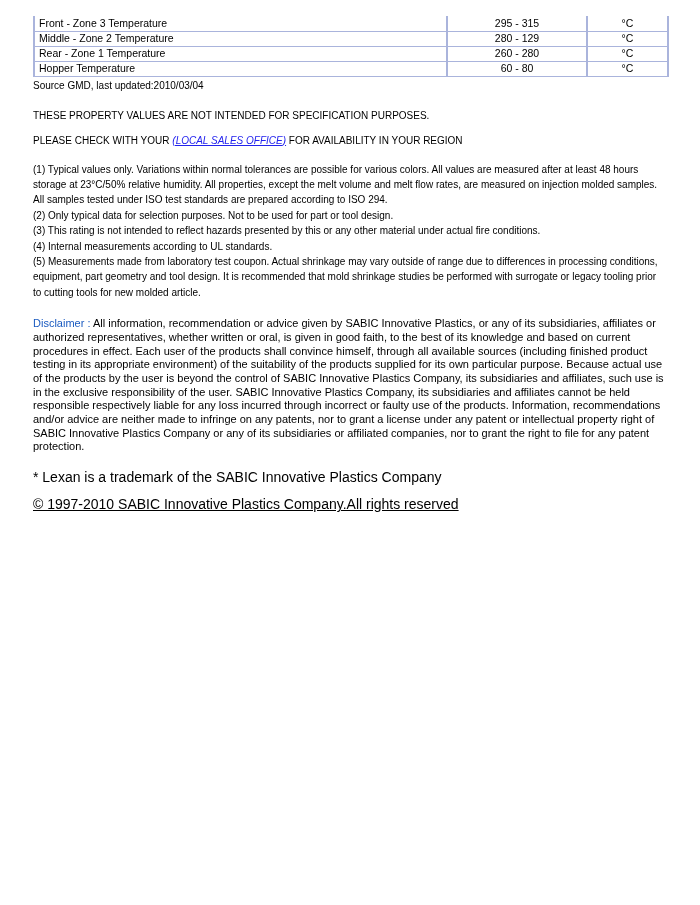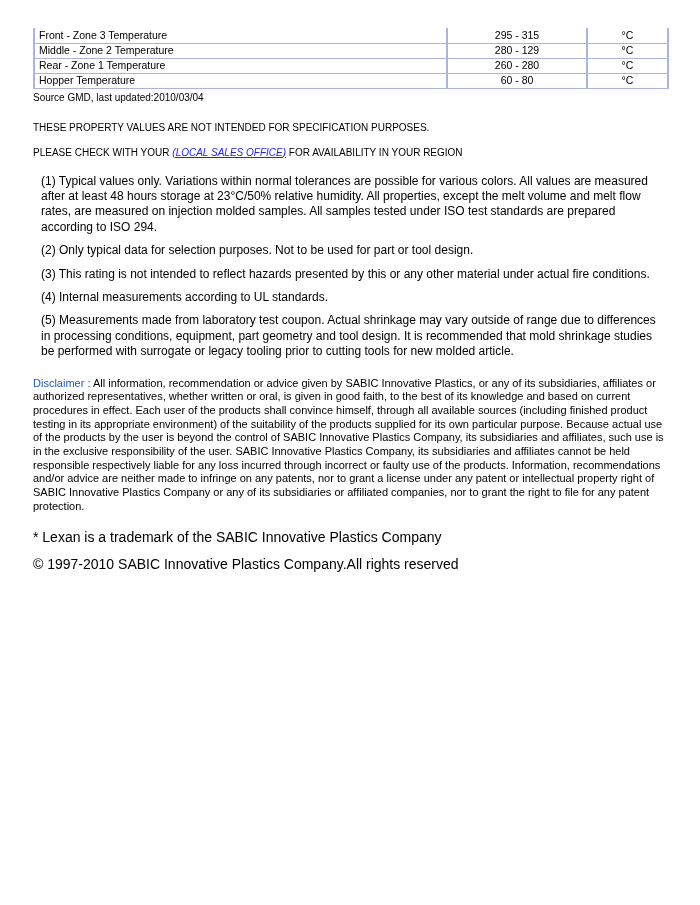--- a/index.html
+++ b/index.html
@@ -9,21 +9,21 @@
     background: #ffffff;
     font-family: "Liberation Sans", "DejaVu Sans", sans-serif;
     color: #000000;
   }
   body {
     width: 700px;
     height: 905px;
     overflow: hidden;
   }
   .page {
-    padding: 28px 33px 0 33px;
+    padding: 16px 33px 0 33px;
     width: 566px;
   }
 
   
   table.temp-table {
     border-collapse: collapse;
     table-layout: fixed;
     width: 634px;
   }
   table.temp-table col.c-prop  { width: 413px; }
@@ -66,42 +66,42 @@
     text-decoration: underline;
     cursor: pointer;
     font-style: italic;
   }
 
   .notes {
     margin-top: 15px;
     width: 634px;
   }
   .note-line {
-    margin: 8px;
-    font-size: 12px;
+    margin: 0;
+    font-size: 10px;
     line-height: 15.4px;
   }
 
   .disclaimer {
     margin: 17px 0 0 0;
     width: 636px;
     font-size: 11px;
     line-height: 13.7px;
     font-weight: normal;
   }
   .disclaimer-label {
     color: var(--disclaimer-color, #1b5bc0);
   }
 
   .footer-line {
     margin: 17px 0 0 0;
     font-size: 14px;
     line-height: 13px;
   }
-  .footer-line.copyright { margin-top: 14px; }
+  .footer-line.copyright { margin-top: 14px; text-decoration: underline; }
 </style>
 </head>
 <body>
 
 <div class="page">
 
   <table class="temp-table">
     <colgroup>
       <col class="c-prop">
       <col class="c-value">

